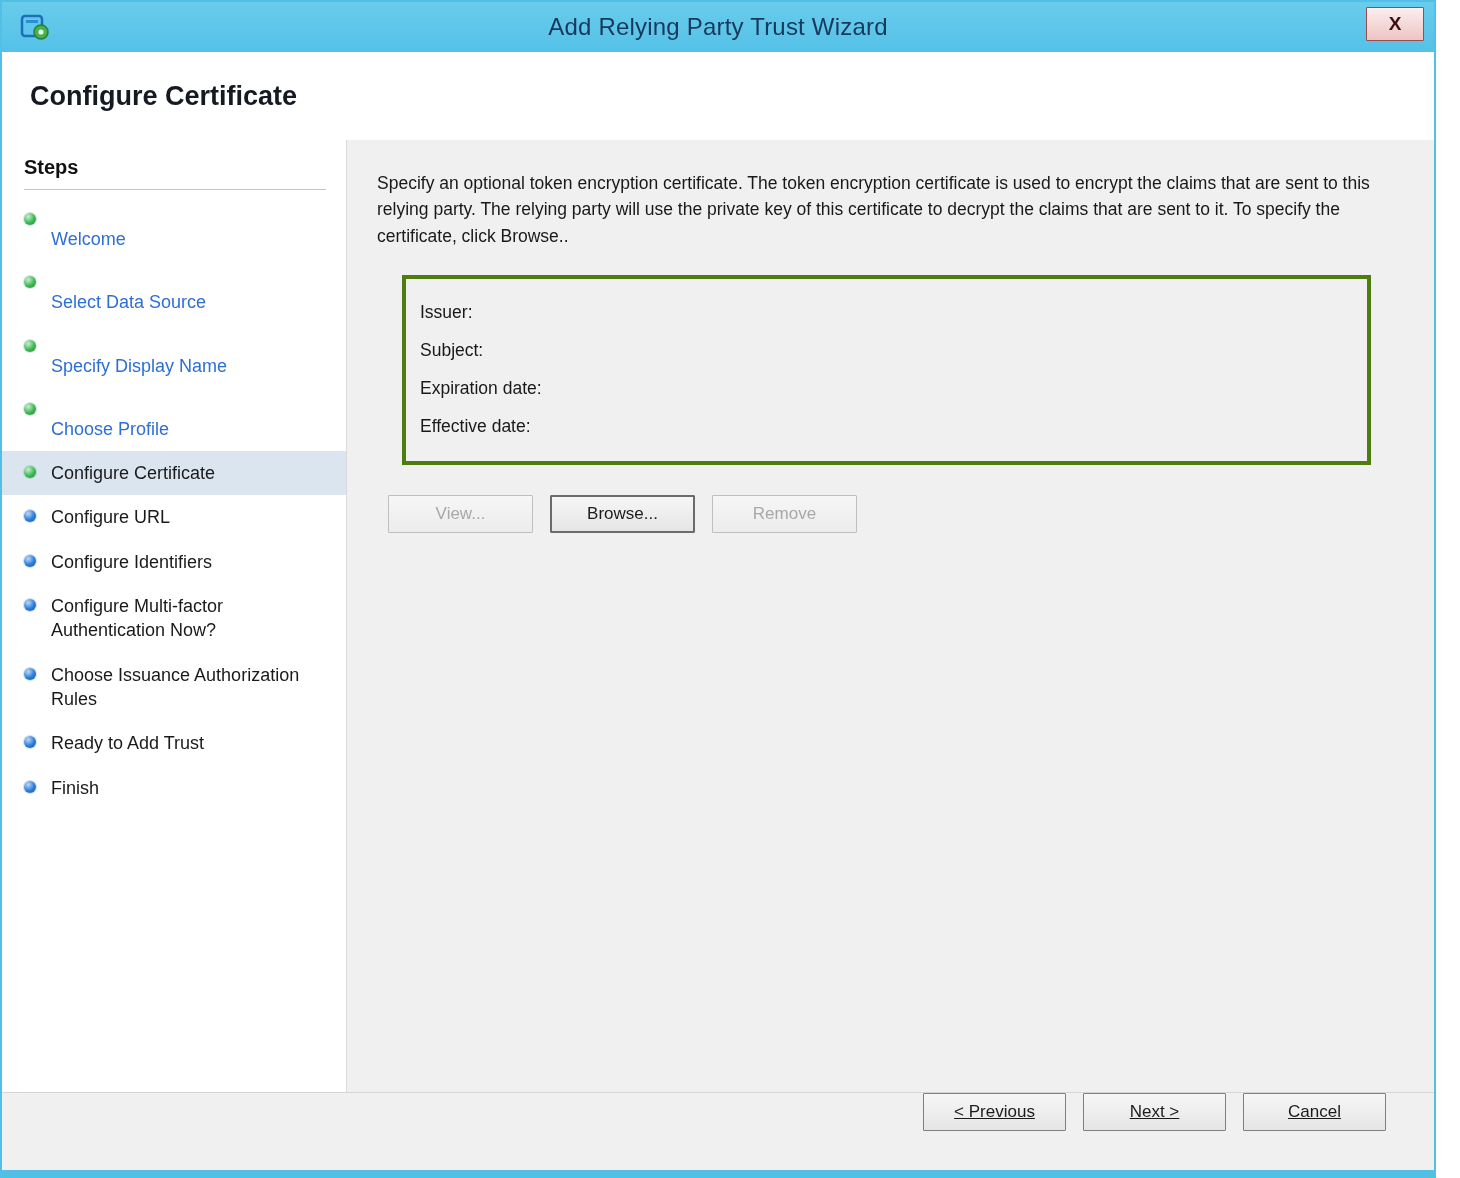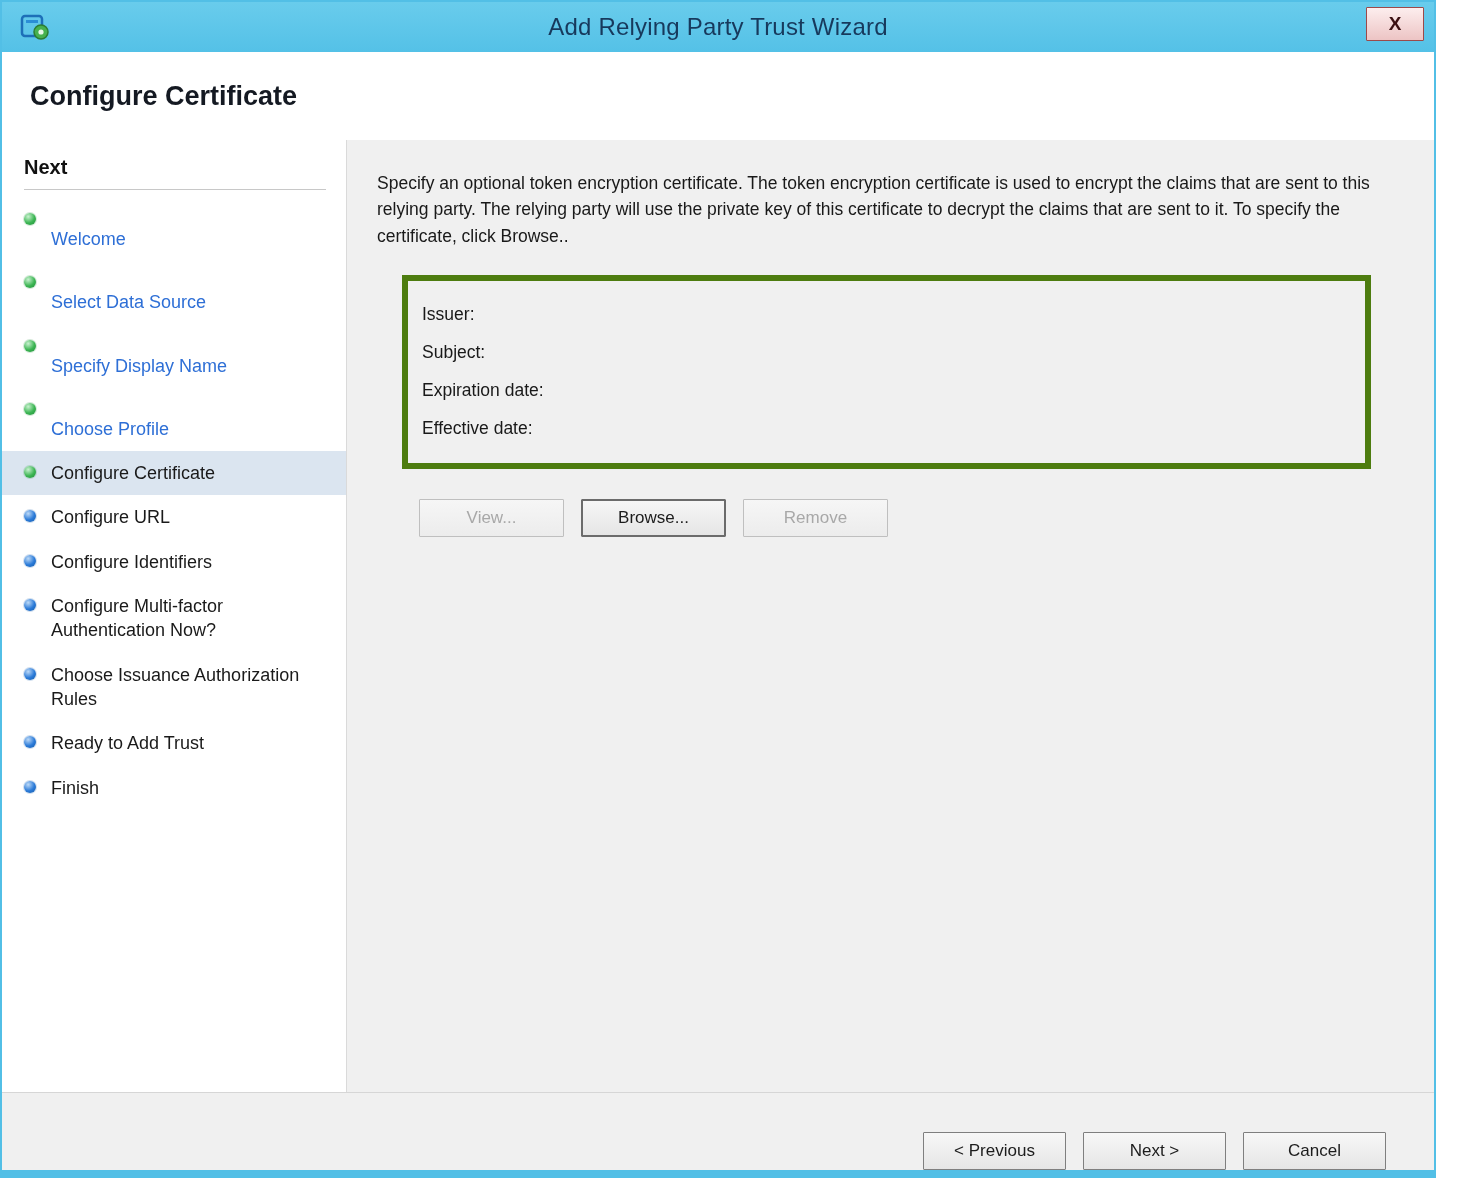--- a/index.html
+++ b/index.html
@@ -136,36 +136,36 @@
     padding: 30px 60px 0 30px;
     overflow: hidden;
   }
   .description {
     font-size: 17.5px;
     line-height: 1.5;
     color: #191919;
     margin: 0;
   }
   .cert-box {
-    border: 6px solid #4d7c0f;
+    border: 4px solid #4d7c0f;
     margin: 26px 3px 0 25px;
     padding: 14px 14px 16px 14px;
   }
   .cert-row {
     font-size: 17.5px;
     color: #191919;
     line-height: 38px;
     display: flex;
   }
   .cert-value { margin-left: 8px; }
 
   .btn-row {
     display: flex;
     gap: 17px;
-    margin: 30px 0 0 42px;
+    margin: 30px 0 0 11px;
   }
   .btn {
     min-width: 145px;
     height: 38px;
     font-family: "Liberation Sans", sans-serif;
     font-size: 17px;
     color: #1c1c1c;
     background: linear-gradient(#f7f7f7, #e5e5e5);
     border: 1px solid #9b9b9b;
     border-radius: 1px;
@@ -180,24 +180,25 @@
     border-color: #6b6b6b;
     box-shadow: inset 0 0 0 1px #6b6b6b;
   }
 
   
   .footer {
     flex: 0 0 78px;
     background: #f0f0f0;
     border-top: 1px solid #d6d6d6;
     display: flex;
-    align-items: flex-end;
+    align-items: flex-start;
     justify-content: flex-end;
     gap: 17px;
     padding-right: 48px;
+    text-decoration: underline;
   }
   .footer .btn {
     min-width: 143px;
     border-color: #7f7f7f;
   }
 </style>
 </head>
 <body>
 
 <div class="window">
@@ -215,21 +216,21 @@
     <button class="close-btn">X</button>
   </div>
 
   <div class="header">
     <h1 class="header-title">Configure Certificate</h1>
   </div>
 
   <div class="body">
 
     <div class="sidebar">
-      <div class="steps-title">Next</div>
+      <div class="steps-title">Steps</div>
       <div class="steps-list">
 
         <div class="step done">
           <span class="bullet done"></span>
           <span class="step-label">Welcome</span>
         </div>
         <div class="step done">
           <span class="bullet done"></span>
           <span class="step-label">Select Data Source</span>
         </div>

